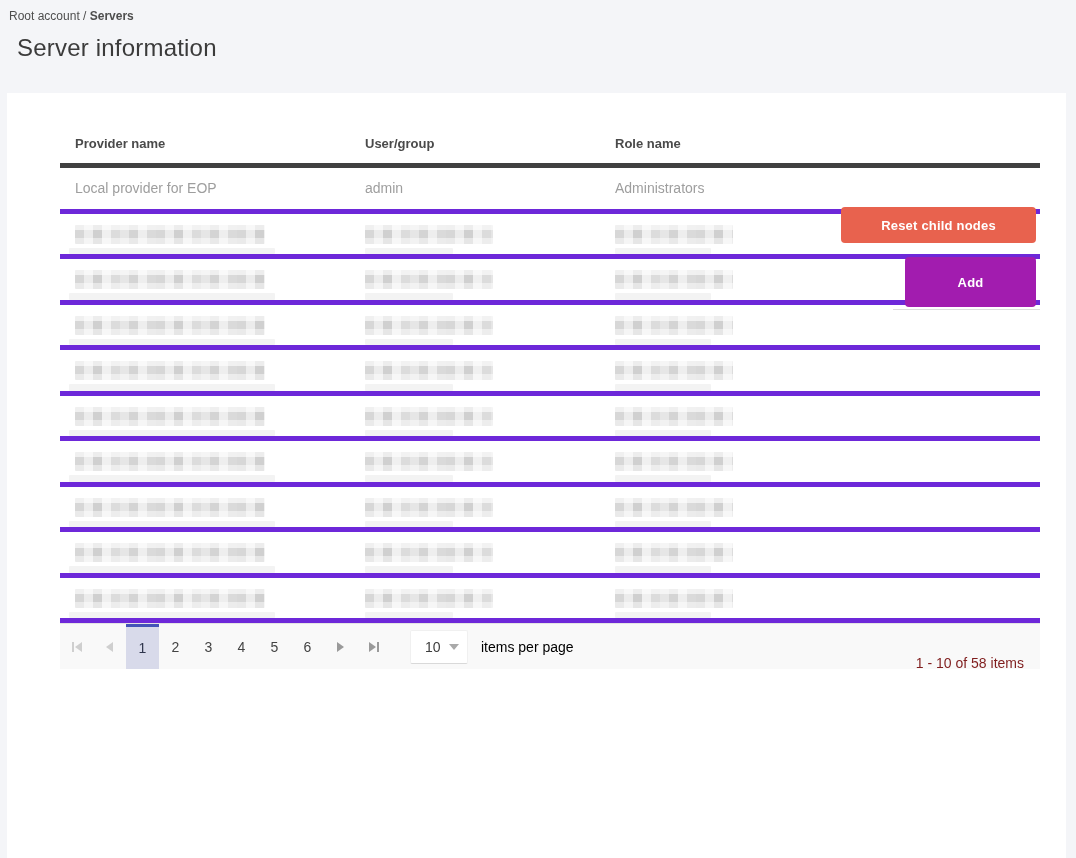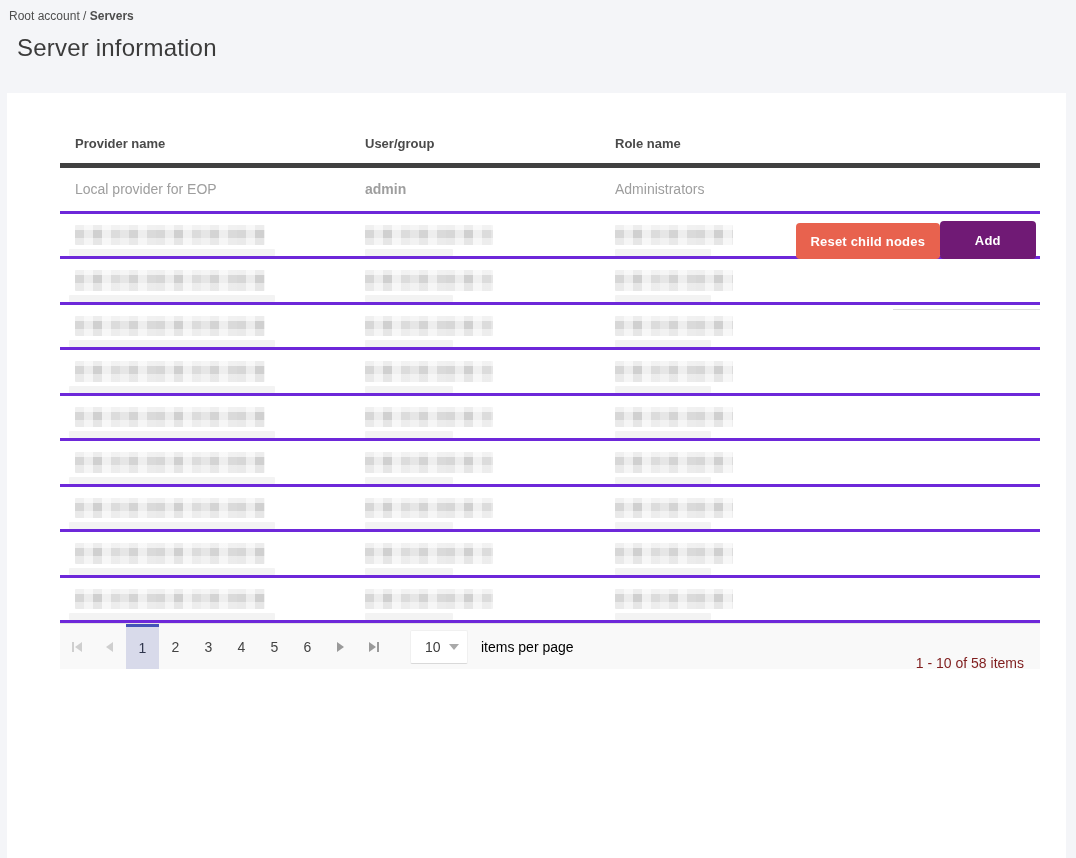--- a/index.html
+++ b/index.html
@@ -23,35 +23,35 @@
 
   
   .tabstrip { display:flex; margin:36px 0 0 30px; }
   .tab {
     font-size:15px; color:#424242; padding:6px 10px 8px 10px; margin-right:10px;
     border-bottom:2px solid #e8e8e8; cursor:pointer; background:transparent;
   }
   .tab.active { border-bottom:3px solid #262b38; padding-bottom:7px; color:#3f4447; }
 
   
-  .toolbar { position:absolute; right:30px; top:114px; width:240px; display:flex; flex-direction:row; align-items:flex-end;justify-content:flex-end; }
+  .toolbar { position:absolute; right:30px; top:114px; width:240px; display:flex; flex-direction:column; align-items:flex-end;justify-content:flex-end; }
   .btn {
     border:none; border-radius:4px; color:#fff; font-weight:bold; font-size:13px;
     font-family:inherit; cursor:pointer; letter-spacing:.2px;
   }
   .btn-reset { width:195px; height:36px; background:#e8624e; }
-  .btn-add   { width:131px; height:38px; background:#701a75; margin-top:14px; }
+  .btn-add   { width:131px; height:50px; background:#a21caf; margin-top:14px; }
   .add-underline { position:absolute; right:-4px; top:102px; width:147px; height:1px; background:#ddd; }
 
   
   .grid { margin:30px 26px 0 53px; }
-  .trow { display:flex; border-bottom:3px solid #6d28d9; height:45.5px; align-items:center; }
+  .trow { display:flex; border-bottom:5px solid #6d28d9; height:45.5px; align-items:center; }
   .hrow { height:45px; border-bottom:5px solid #404040; }
   .cell { padding-left:15px; }
-  .c1 { width:290px; } .c2 { width:250px;font-weight:bold; } .c3 { flex:1; }
+  .c1 { width:290px; } .c2 { width:250px; } .c3 { flex:1; }
   .hcell { font-size:13px; font-weight:bold; color:#4a4a4a; }
   .dcell { font-size:14px; color:#9e9e9e; }
 
   
   .redrow { align-items:stretch; }
   .redrow .cell { display:flex; flex-direction:column; }
   .pix {
     height:21px; margin-top:11px; border-radius:1px;
     background-image:
       linear-gradient(180deg, rgba(255,255,255,.62) 0 5px, rgba(255,255,255,0) 5px 13px, rgba(255,255,255,.48) 13px 21px),

